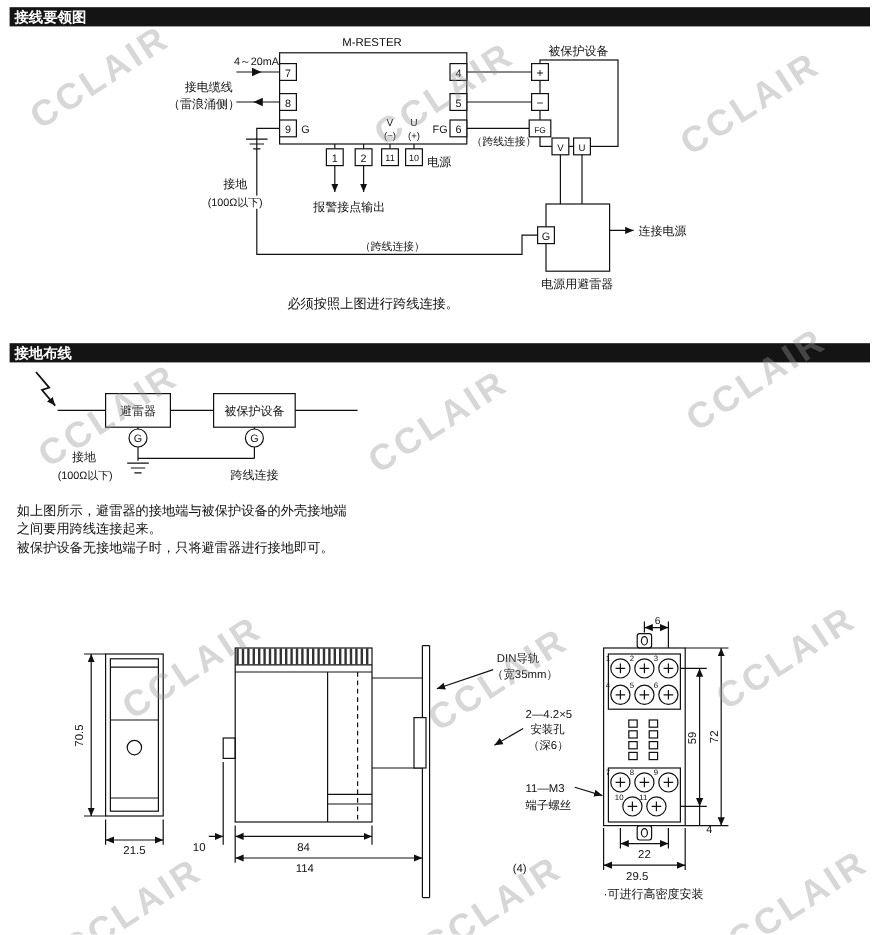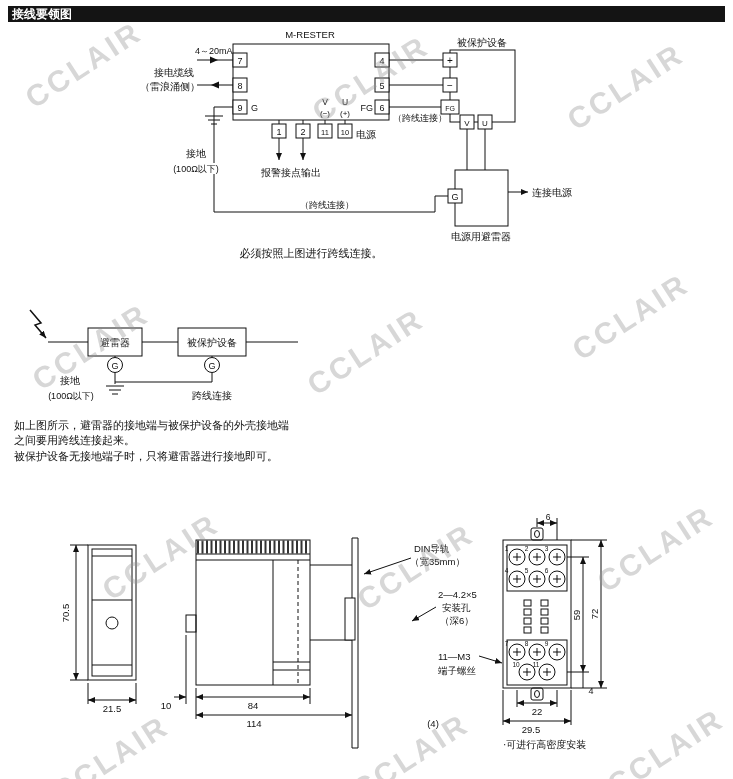--- a/index.html
+++ b/index.html
@@ -13,20 +13,21 @@
   .fillw{fill:#fff;stroke:#111;stroke-width:1;}
   .wm{position:absolute;z-index:3;font-weight:bold;font-size:30px;letter-spacing:3px;
       color:rgba(150,150,150,.38);transform:rotate(-33deg);pointer-events:none;white-space:nowrap;}
 </style>
 </head>
 <body>
 
 <div id="page">
 
   <div class="bar" style="top:6px">接线要领图</div>
+  <div class="bar" style="top:286px">接地布线</div>
 
   <svg style="left:0;top:24px" width="733" height="240" viewBox="0 0 733 240">
     <defs>
       <marker id="ar1" viewBox="0 0 8 8" markerWidth="8" markerHeight="8" refX="7" refY="3" orient="auto-start-reverse" markerUnits="userSpaceOnUse">
         <path d="M0,0L7,3L0,6Z" fill="#111"></path>
       </marker>
     </defs>
     <g class="ln">
       <rect x="233" y="20" width="156" height="76"></rect>
       <line x1="197" y1="36" x2="233" y2="36"></line>

